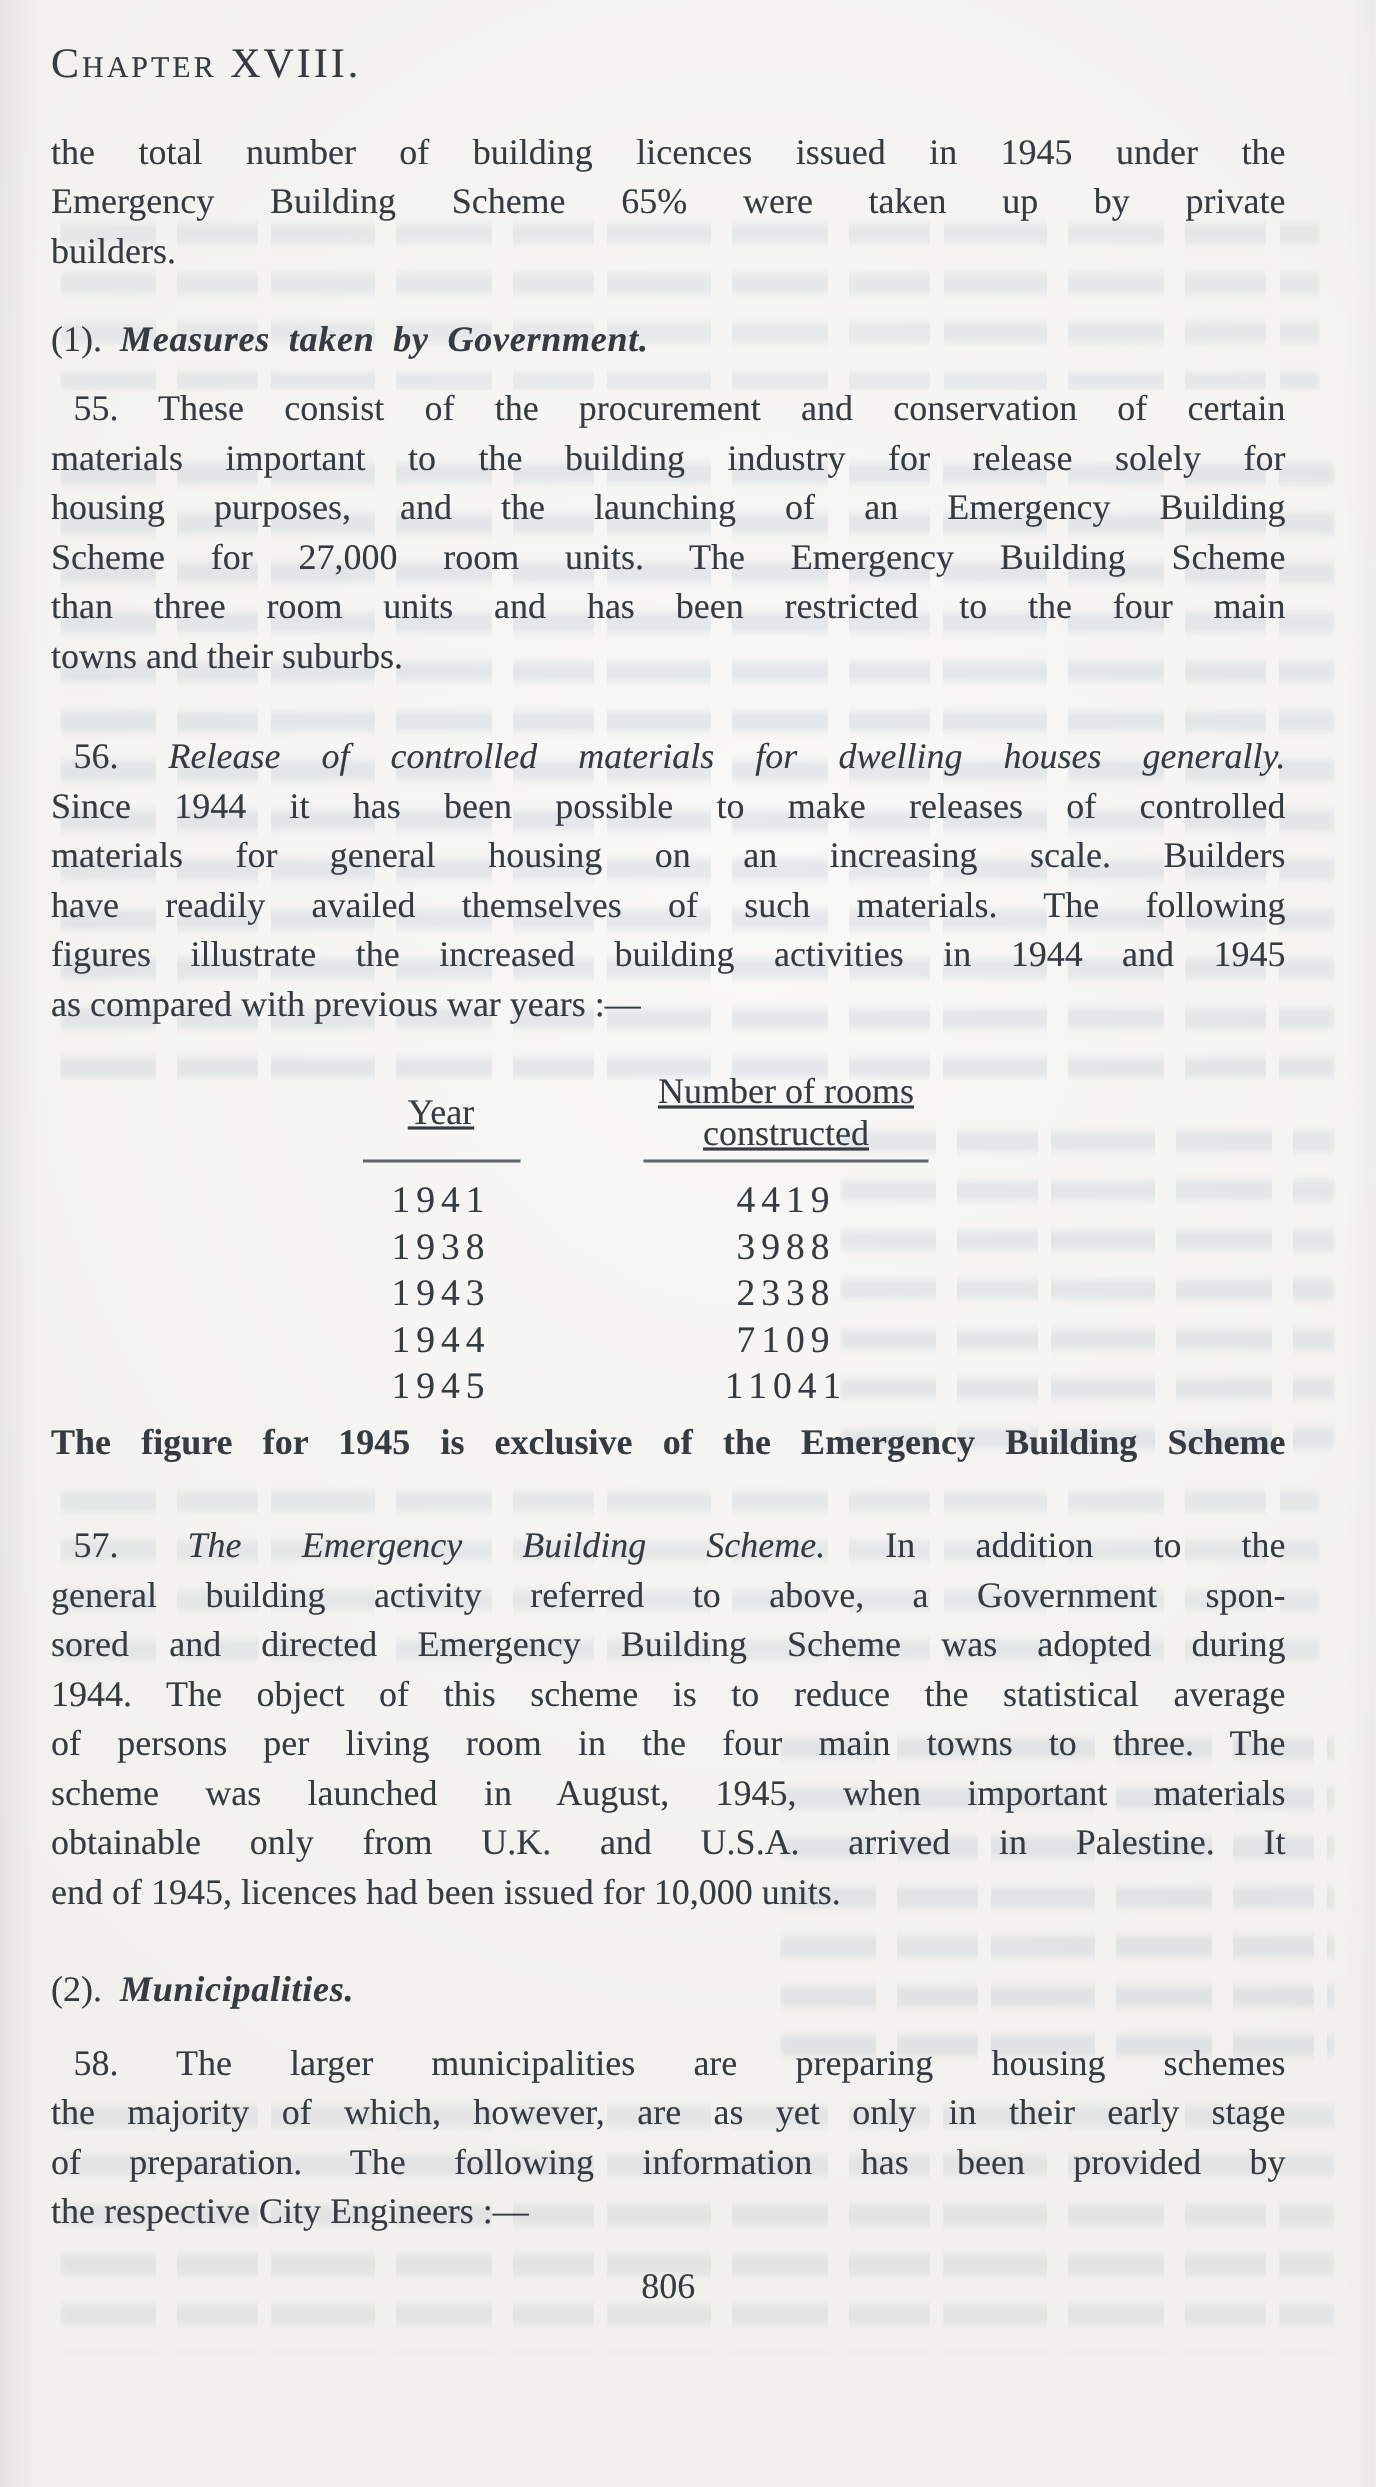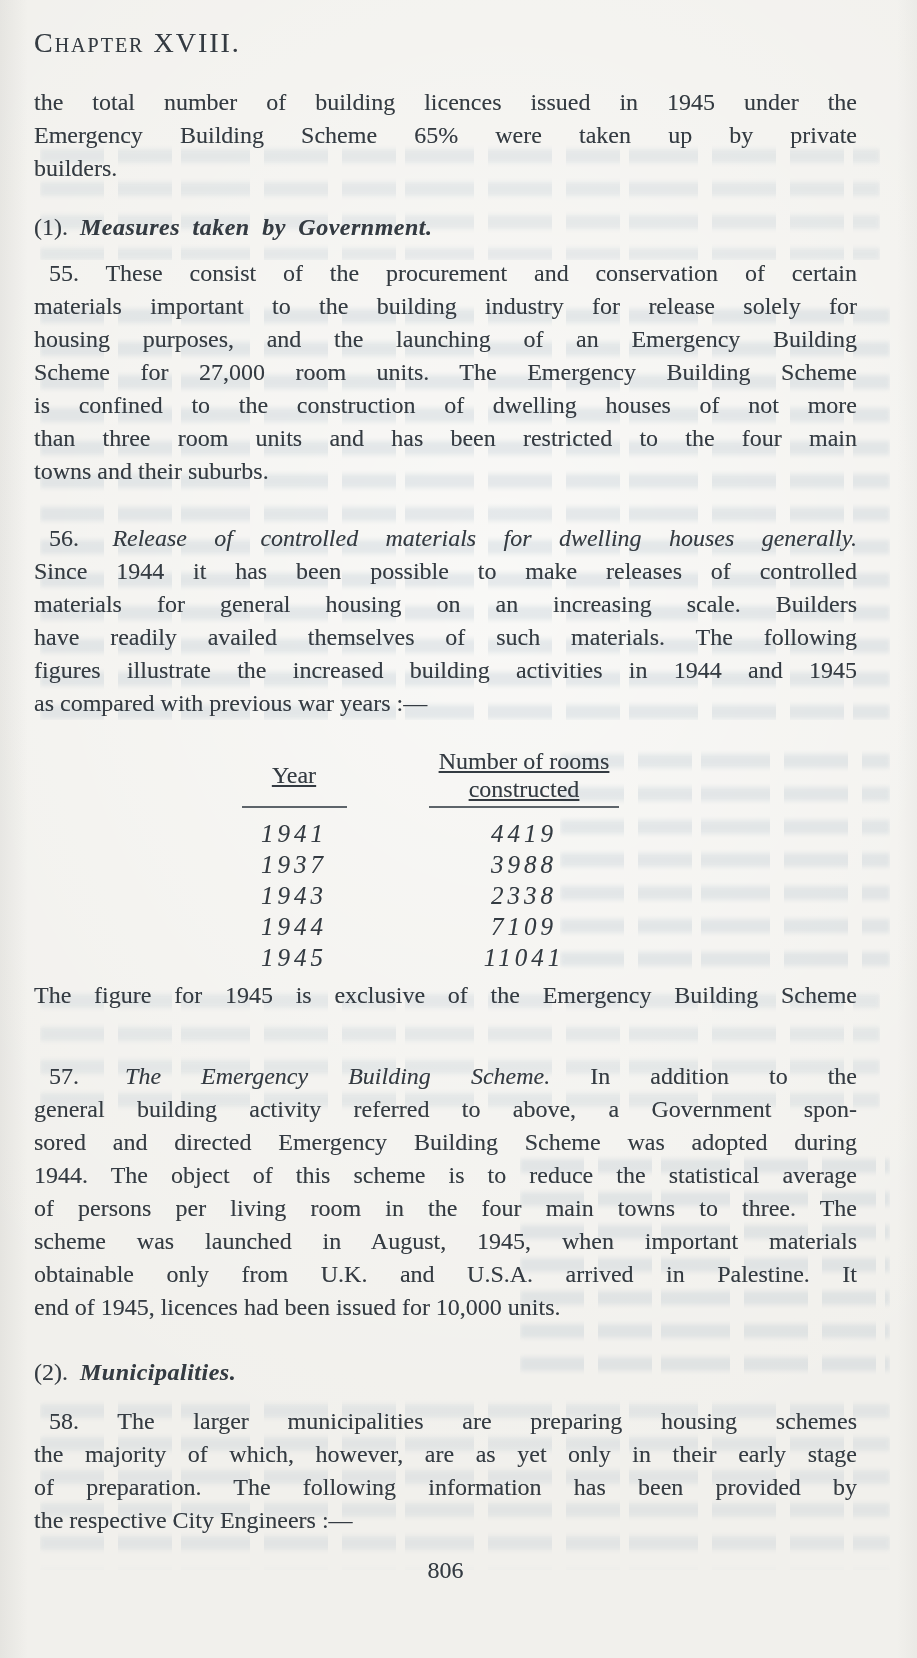--- a/index.html
+++ b/index.html
@@ -80,38 +80,38 @@
     font-size: 24px;
     line-height: 33px;
   }
   .section-head .num { margin-right: 12px; }
   .section-head .title { font-style: italic; letter-spacing: .5px; word-spacing: 6px; font-weight: bold; }
 
   #intro   { margin-bottom: 26px; }
   #sec1    { margin-bottom: 13px; }
   #para55  { margin-bottom: 34px; }
   #para56  { margin-bottom: 27px; }
-  #note    { margin-top: 6px; margin-bottom: 48px; }
+  #note    { margin-top: 6px; margin-bottom: 36px; font-weight: bold; }
   #para57  { margin-bottom: 32px; }
   #sec2    { margin-bottom: 16px; }
   #para58  { margin-bottom: 0; }
 
   
   .t-headrow { display: flex; align-items: center; padding-left: 150px; text-decoration: underline; }
   .t-hcell   { text-align: center; font-size: 24px; line-height: 28px; }
   .t-hc1 { width: 220px; }
   .t-hc2 { width: 240px; }
   .t-rules { display: flex; padding-left: 150px; margin-top: 3px; }
   .t-rc1 { width: 220px; }
   .t-rc2 { width: 240px; }
   .t-rule { height: 2px; background: #5d646a; margin: 0 auto; }
   .t-rule.year  { width: 105px; }
   .t-rule.rooms { width: 190px; }
   .t-rows { margin-top: 10px; }
-  .t-row  { display: flex; padding-left: 150px; font-style: italic; }
+  .t-row  { display: flex; padding-left: 150px; }
   .t-cell { text-align: center; font-size: 25px; line-height: 31px; letter-spacing: 4px; }
   .t-cell.year  { width: 220px; }
   .t-cell.rooms { width: 240px; }
 
   .page-number {
     margin-top: 18px;
     text-align: center;
     font-size: 24px;
     line-height: 30px;
   }
@@ -140,21 +140,20 @@
 
     <div class="section-head" id="sec1">
       <span class="num">(1).</span><span class="title">Measures taken by Government.</span>
     </div>
 
     <div class="para indent-first" id="para55">
         <div class="line">55. These consist of the procurement and conservation of certain</div>
         <div class="line">materials important to the building industry for release solely for</div>
         <div class="line">housing purposes, and the launching of an Emergency Building</div>
         <div class="line">Scheme for 27,000 room units. The Emergency Building Scheme</div>
-        <div class="line">is confined to the construction of dwelling houses of not more</div>
         <div class="line">than three room units and has been restricted to the four main</div>
         <div class="line last">towns and their suburbs.</div>
       </div>
 
     <div class="para" id="para56">
       <div class="line first">
         <span class="num">56.</span>
         <span class="it">Release of controlled materials for dwelling houses generally.</span>
       </div>
     <div class="line">Since 1944 it has been possible to make releases of controlled</div>
@@ -180,21 +179,21 @@
             <div class="t-rule rooms"></div>
           </div>
       </div>
       <div class="t-rows">
 
       <div class="t-row">
             <div class="t-cell year">1941</div>
             <div class="t-cell rooms">4419</div>
           </div>
           <div class="t-row">
-            <div class="t-cell year">1937</div>
+            <div class="t-cell year">1938</div>
             <div class="t-cell rooms">3988</div>
           </div>
           <div class="t-row">
             <div class="t-cell year">1943</div>
             <div class="t-cell rooms">2338</div>
           </div>
           <div class="t-row">
             <div class="t-cell year">1944</div>
             <div class="t-cell rooms">7109</div>
           </div>

